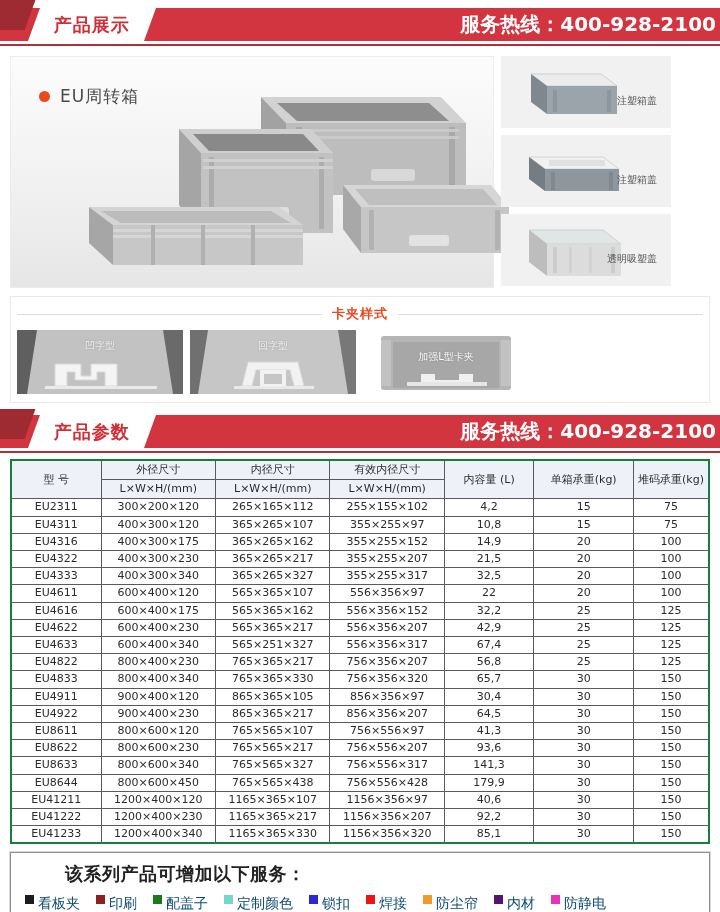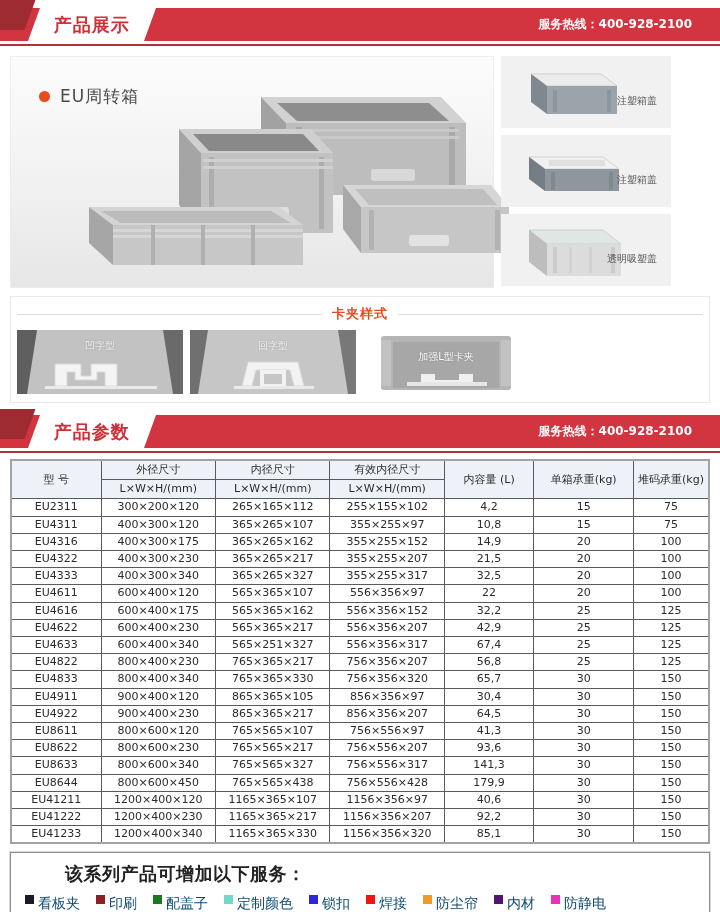--- a/index.html
+++ b/index.html
@@ -23,22 +23,22 @@
   .band-title-plate {
     position:relative; margin-left:34px; background:#ffffff;
     transform:skewX(-20deg); padding:5px 20px; height:33px;
     display:flex; align-items:center;
   }
   .band-title-plate .t {
     transform:skewX(20deg); color:#cf3038; font-size:18px; font-weight:bold;
     letter-spacing:1px; white-space:nowrap;
   }
   .band-hotline {
-    margin-left:auto; padding-right:28px; color:#ffffff;
-    font-size:12px; font-weight:bold; white-space:nowrap;
+    margin-left:auto; padding-right:4px; color:#ffffff;
+    font-size:20px; font-weight:bold; white-space:nowrap;
   }
   .band-underline { height:2px; background:#b13138; margin-top:3px; }
 
   
   .showcase { display:flex; gap:7px; padding:10px 10px 6px 10px; }
   .photo-main {
     width:484px; height:232px; border:1px solid #ececec;
     background:linear-gradient(180deg,#fcfcfc 0%,#f1f1f1 55%,#e6e6e6 100%);
     position:relative;
   }
@@ -66,21 +66,21 @@
   .clip-label {
     position:absolute; top:9px; width:100%; text-align:center;
     font-size:10px; color:#f2f2f2; text-shadow:0 0 2px rgba(0,0,0,.25);
   }
   .clip-fig.light .clip-label { color:#fbfbfb; top:20px; }
 
   
   .spec-table-wrap { margin:6px 10px 0 10px; }
   table.spec {
     width:100%; border-collapse:collapse; table-layout:fixed;
-    border:2px solid #a3a3a3;
+    border:2px solid #15803d;
     padding-left:24px;
   }
   table.spec th, table.spec td {
     border:1px solid #5a5a5a; text-align:center; color:#2b2b2b;
     font-size:11px; font-weight:normal; padding:1px 0; line-height:14.2px;
     overflow:hidden; white-space:nowrap;
   }
   table.spec thead th { background:#eef2f8; padding:2px 0; }
   table.spec td { background:#ffffff; }
   col.c-model { width:12.9%; } col.c-dim { width:16.4%; }

